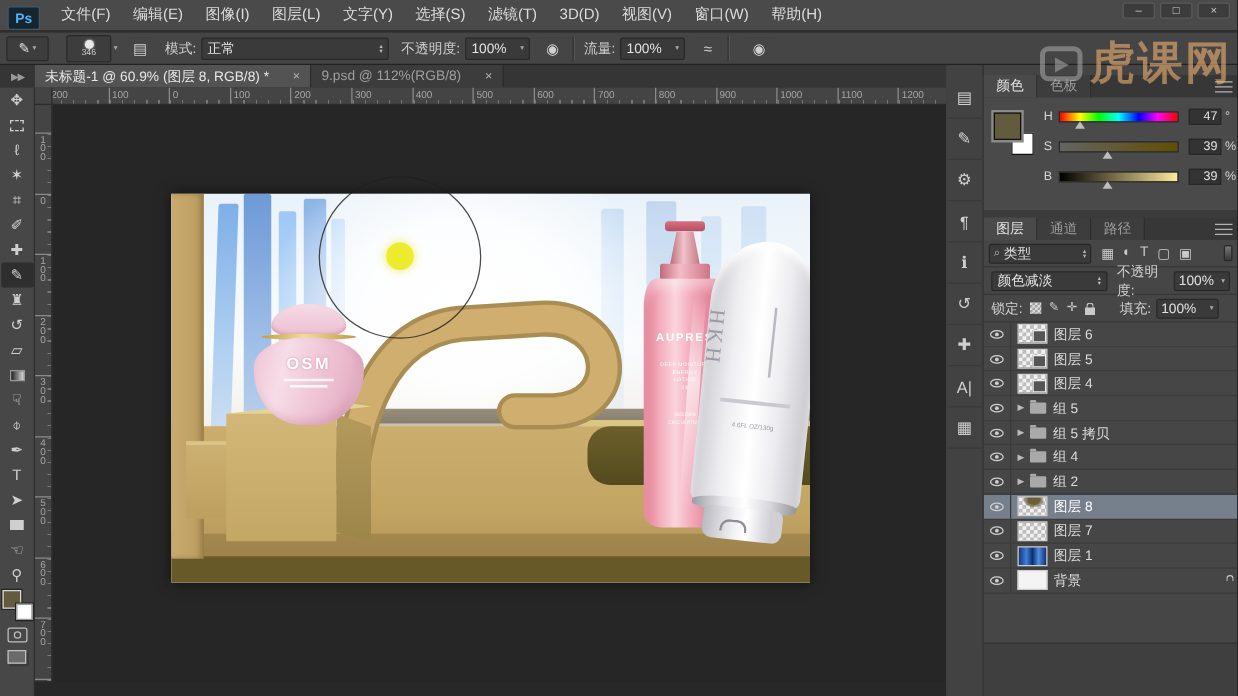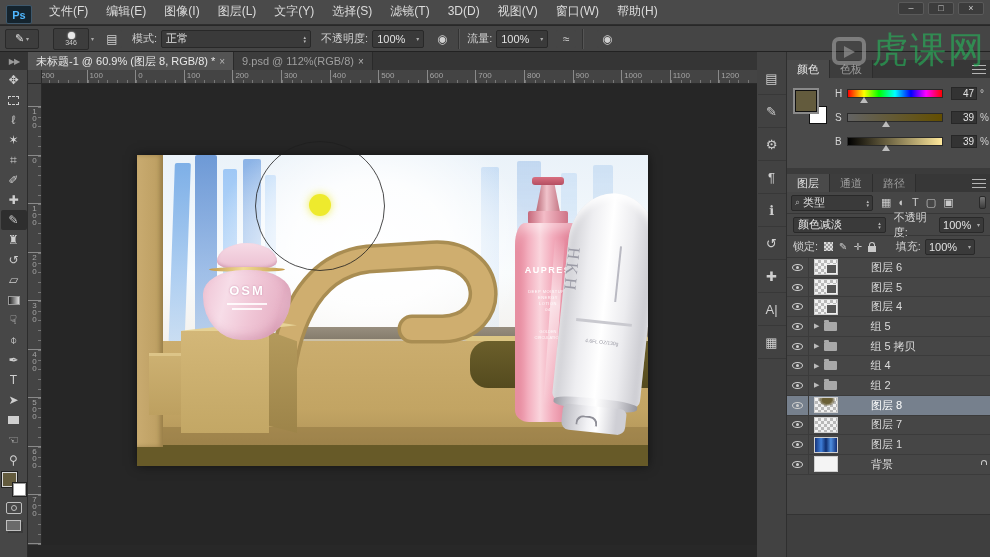--- a/index.html
+++ b/index.html
@@ -24,21 +24,21 @@
   .optlabel{color:#cfcfcf;font-size:11px;margin:0 4px 0 10px;}
   .dropbox{height:18px;background:#3a3a3a;border:1px solid #282828;border-radius:2px;display:flex;align-items:center;justify-content:space-between;padding:0 4px;color:#e2e2e2;}
   .dropbox.wide{width:150px;}
   .dropbox.small{width:52px;}
   .updown{display:flex;flex-direction:column;line-height:4px;font-size:5px;color:#bbb;}
   .opticon{width:20px;height:18px;margin-left:8px;background:#454545;border-radius:2px;color:#d0d0d0;display:flex;align-items:center;justify-content:center;font-size:12px;}
 
   
   .tabsbar{position:absolute;left:0;top:52px;width:757px;height:18px;background:#353535;display:flex;align-items:flex-end;}
   .tbgrip{width:28px;height:18px;display:flex;align-items:center;justify-content:center;color:#9a9a9a;font-size:8px;letter-spacing:-1px;}
-  .doctab{height:18px;display:flex;align-items:center;gap:4px;padding:0 8px;background:#3c3c3c;border-right:1px solid #2a2a2a;color:#9f9f9f;font-size:11px;white-space:nowrap;}
+  .doctab{height:18px;display:flex;align-items:center;gap:19px;padding:0 8px;background:#3c3c3c;border-right:1px solid #2a2a2a;color:#9f9f9f;font-size:11px;white-space:nowrap;}
   .doctab.active{background:#535353;color:#e8e8e8;}
   .tabclose{font-size:10px;color:#b5b5b5;}
 
   
   .toolbar{position:absolute;left:0;top:70px;width:28px;height:487px;background:#474747;border-right:1px solid #2c2c2c;display:flex;flex-direction:column;align-items:center;}
   .tool{width:26px;height:20px;display:flex;align-items:center;justify-content:center;color:#cfcfcf;font-size:12px;position:relative;}
   .tool.sel{background:#2e2e2e;border-radius:2px;}
   .tool .cssbox{width:11px;height:9px;border:1px dashed #cfcfcf;}
   .tool .gradbox{width:12px;height:9px;background:linear-gradient(90deg,#222,#ddd);border:1px solid #999;}
   .tool .shapebox{width:11px;height:8px;background:#cfcfcf;}
@@ -173,31 +173,31 @@
   .grouparrow{display:none;font-size:7px;color:#bbb;}
   .folder-ic{display:none;width:13px;height:9px;background:#a9a9a9;border-radius:1px;position:relative;}
   .folder-ic::before{content:"";position:absolute;top:-2px;left:0;width:5px;height:2px;background:#a9a9a9;border-radius:1px 1px 0 0;}
   .thumb{width:24px;height:16px;border:1px solid #cfcfcf;background-image:linear-gradient(45deg,#b9b9b9 25%,transparent 25%,transparent 75%,#b9b9b9 75%),linear-gradient(45deg,#b9b9b9 25%,#f2f2f2 25%,#f2f2f2 75%,#b9b9b9 75%);background-size:6px 6px;background-position:0 0,3px 3px;position:relative;overflow:hidden;}
   .t-group .grouparrow{display:inline-block;}
   .t-group .folder-ic{display:inline-block;}
   .t-smart .thumb::after{content:"";position:absolute;right:0;bottom:0;width:9px;height:8px;background:#555;border:1px solid #eee;}
   .t-paint .thumb::before{content:"";position:absolute;left:4px;top:-4px;width:16px;height:12px;background:radial-gradient(ellipse,#6a5f35 40%,rgba(106,95,53,.2) 75%);border-radius:50%;}
   .t-image .thumb{background-image:none;background:linear-gradient(90deg,#16357c,#3f7fd9 28%,#0e2d6e 50%,#4f8fe0 72%,#122f78);}
   .t-background .thumb{background-image:none;background:#f4f4f4;}
-  .lname{font-size:11px;color:#dcdcdc;margin-left:28px;}
+  .lname{font-size:11px;color:#dcdcdc;}
   .lrow.selected .lname{color:#fff;}
   .rowlock{display:none;margin-left:auto;margin-right:10px;}
   .lrow.locked .rowlock{display:block;}
   .lp-empty{height:44px;background:#3f3f3f;border-top:1px solid #333;}
 
   
   .watermark{position:absolute;right:4px;top:26px;display:flex;align-items:center;gap:6px;z-index:60;opacity:.55;pointer-events:none;}
   .wm-logo{width:34px;height:28px;border:4px solid #ababab;border-radius:7px;position:relative;}
   .wm-logo::after{content:"";position:absolute;left:8px;top:5px;border-left:11px solid #ababab;border-top:6px solid transparent;border-bottom:6px solid transparent;}
-  .wm-text{font-size:36px;font-weight:normal;color:#22c55e;letter-spacing:2px;}
+  .wm-text{font-size:36px;font-weight:bold;color:#fdba74;letter-spacing:2px;}
 </style>
 </head>
 <body>
 
 <div id="app">
 
   <div class="menubar">
     <div class="pslogo">Ps</div>
     <div style="display:flex;">
 

